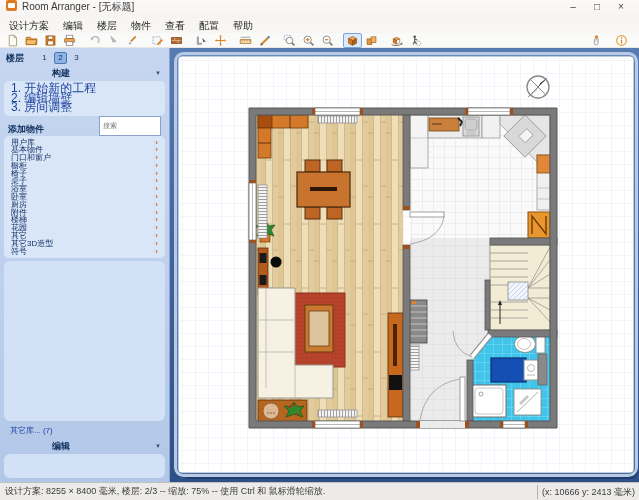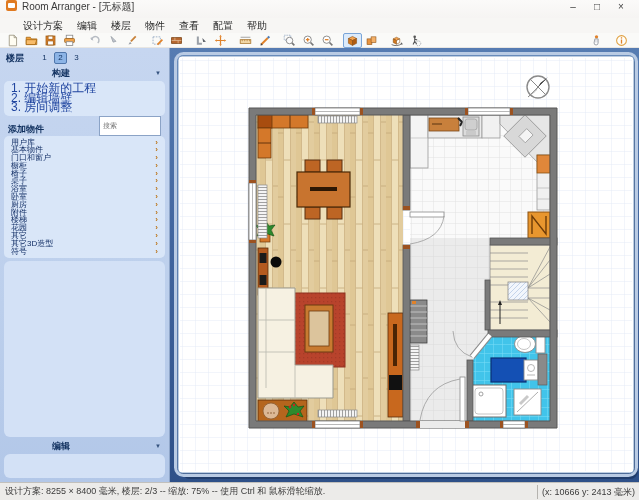--- a/index.html
+++ b/index.html
@@ -14,21 +14,21 @@
   .app-ico { width:11px; height:11px; margin:0 5px 0 6px; background:#e07a20; border-radius:2px;
     position:relative; }
   .app-ico:after { content:""; position:absolute; left:2px; top:3px; width:7px; height:5px;
     background:#fff; border-radius:1px; }
   .title-text { font-size:10px; color:#3a3a3a; }
   .win-controls { margin-left:auto; display:flex; align-items:center; gap:4px; padding-right:8px; }
   .win-btn { width:20px; height:14px; text-align:center; font-size:10px; line-height:14px; color:#444; }
 
   
   .menubar { position:absolute; left:0; top:18px; width:639px; height:15px; background:#f7f6f4;
-    display:flex; align-items:center; padding-left:16px; }
+    display:flex; align-items:center; padding-left:2px; }
   .menu-item { font-size:10px; color:#2b2b2b; padding:0 7px; line-height:15px; }
 
   
   .toolbar { position:absolute; left:0; top:33px; width:639px; height:15px; background:#fafaf8;
     border-bottom:1px solid #e8e6e2; display:flex; align-items:center; padding-left:3px; }
   .tb-btn { width:19px; height:15px; display:flex; align-items:center; justify-content:center; }
   .tb-btn svg { width:15px; height:13px; }
   .tb-btn.active { background:#dcebfb; border:1px solid #7aa5d8; border-radius:2px; }
   .tb-sep { width:6px; height:12px; }
   .tb-right { margin-left:auto; display:flex; gap:6px; padding-right:8px; }
@@ -334,20 +334,21 @@
           <span class="chev">›</span>
         </div>
       <div class="cat-item">
           <span>符号</span>
           <span class="chev">›</span>
         </div>
     </div>
 
     <div class="panel-empty"></div>
 
+    <div class="libs-link">其它库...  (7)</div>
 
     <div class="panel-header">
       <span class="ph-title">编辑</span>
       <span class="ph-arrow">▼</span>
     </div>
     <div class="panel-empty2"></div>
   </div>
 
   <div class="canvas">
     <svg width="469" height="434" viewBox="0 0 469 434">

